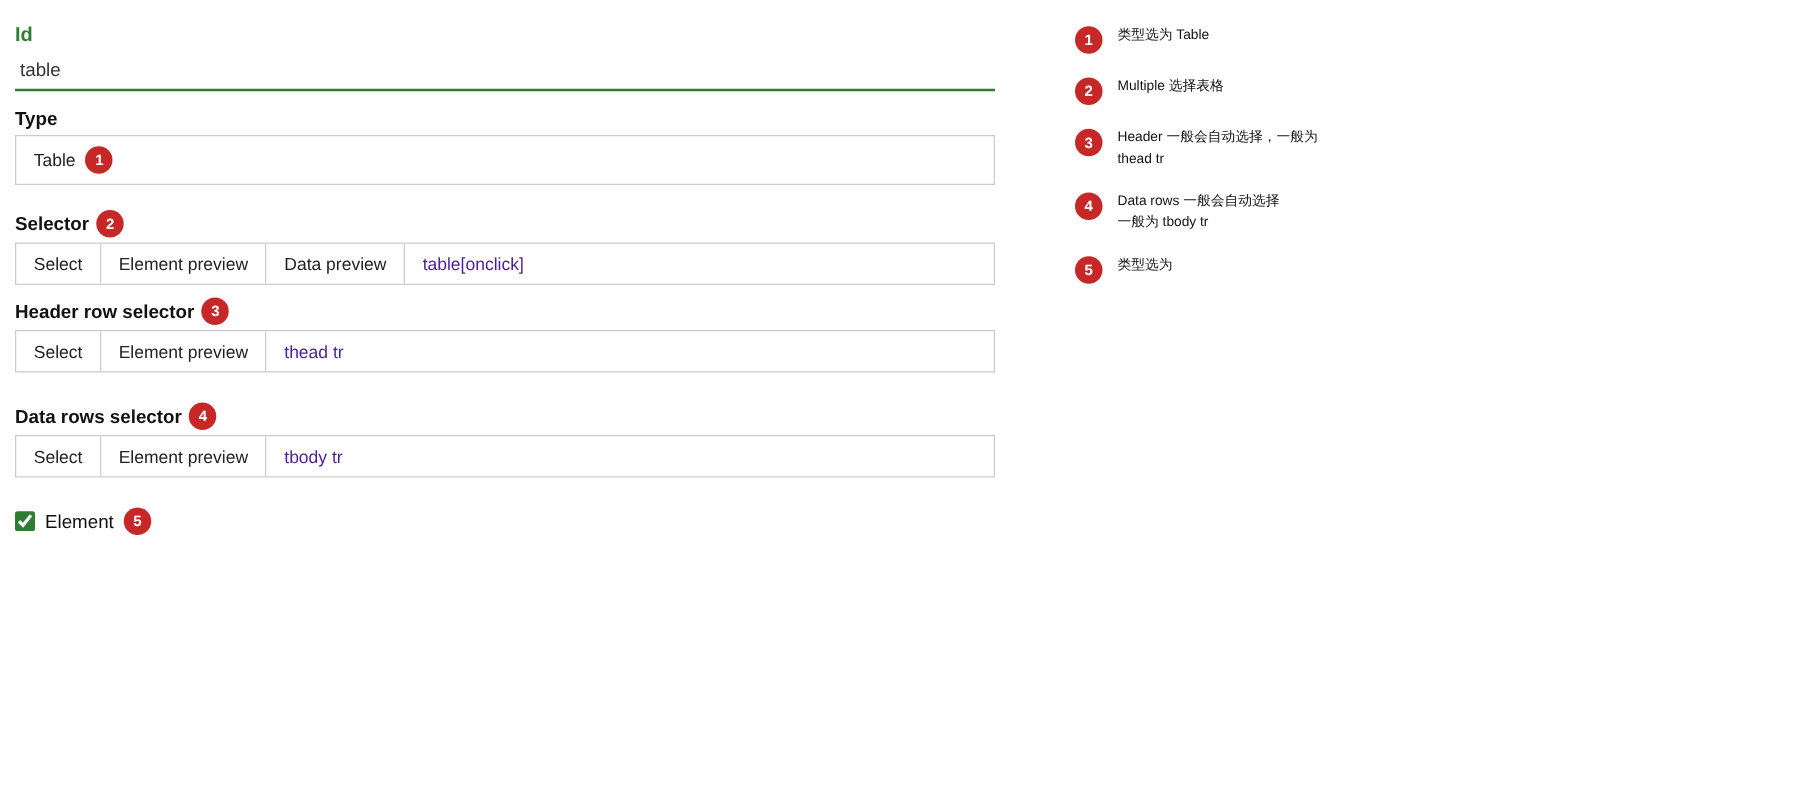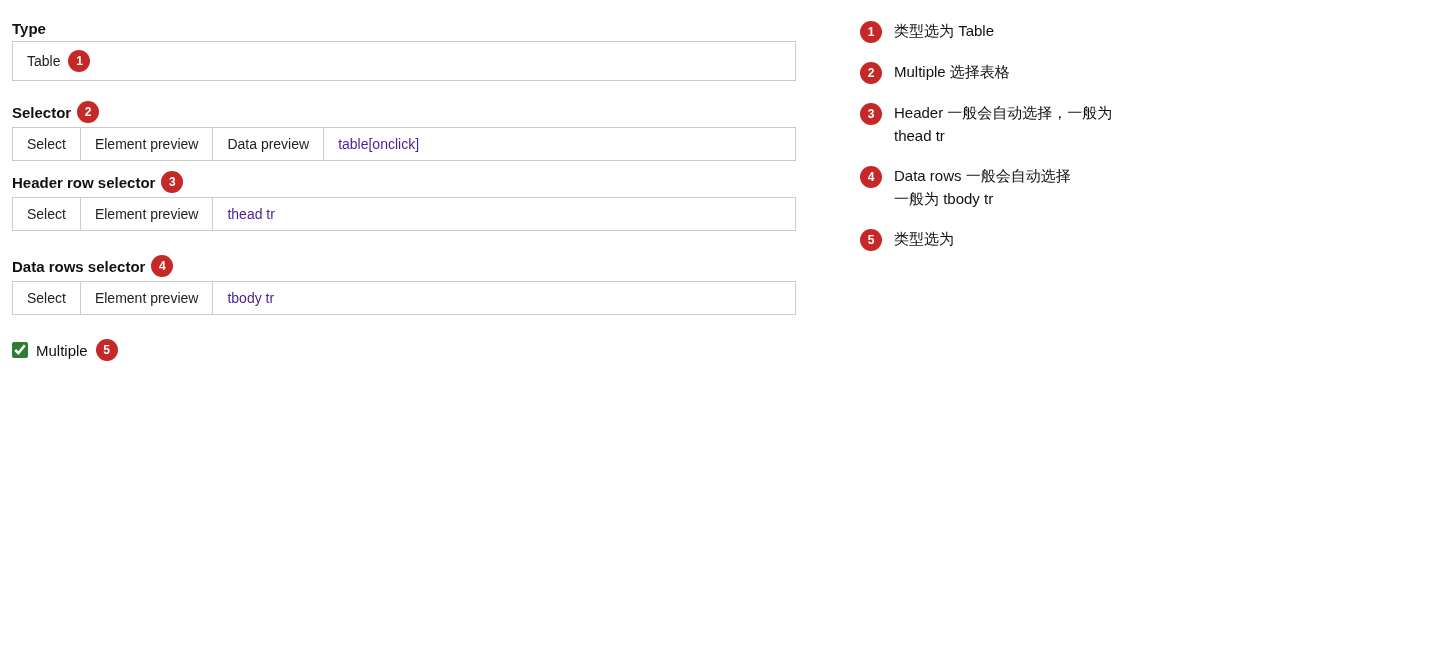--- a/index.html
+++ b/index.html
@@ -98,21 +98,21 @@
       color: #111;
       line-height: 1.5;
     }
 
     .tip-item .badge {
       margin-top: 1px;
       flex-shrink: 0;
     }
 
     .tip-text {
-      font-size: 15px;
+      font-size: 11px;
       line-height: 1.5;
     }
 
     
     .checkbox-row {
       display: flex;
       align-items: center;
       gap: 8px;
       margin-top: 14px;
     }
@@ -167,20 +167,24 @@
       color: #333;
       outline: none;
       background: #fff;
     }
   </style>
 </head>
 <body>
 
 <div class="left-panel">
 
+  <div class="id-section field-section">
+    <div class="id-label">Id</div>
+    <input class="id-input" type="text" value="table" style="">
+  </div>
 
   <div class="field-section">
     <div class="field-label">
       <span>Type</span>
     </div>
     <div class="type-row">
       <div class="type-cell">
         <span>Table</span>
         <span class="badge">1</span>
       </div>
@@ -219,21 +223,21 @@
     </div>
     <div class="selector-row">
       <div class="selector-cell clickable">Select</div>
       <div class="selector-cell clickable">Element preview</div>
       <div class="selector-cell value">tbody tr</div>
     </div>
   </div>
 
   <div class="checkbox-row">
     <input type="checkbox" id="multiple-checkbox" checked="" style="">
-    <label for="multiple-checkbox" class="checkbox-label">Multiple</label>
+    <label for="multiple-checkbox" class="checkbox-label">Element</label>
     <span class="badge">5</span>
   </div>
 
 </div>
 
 <div class="right-panel">
 
   <div class="tip-item">
     <span class="badge">1</span>
     <span class="tip-text">类型选为 Table</span>

